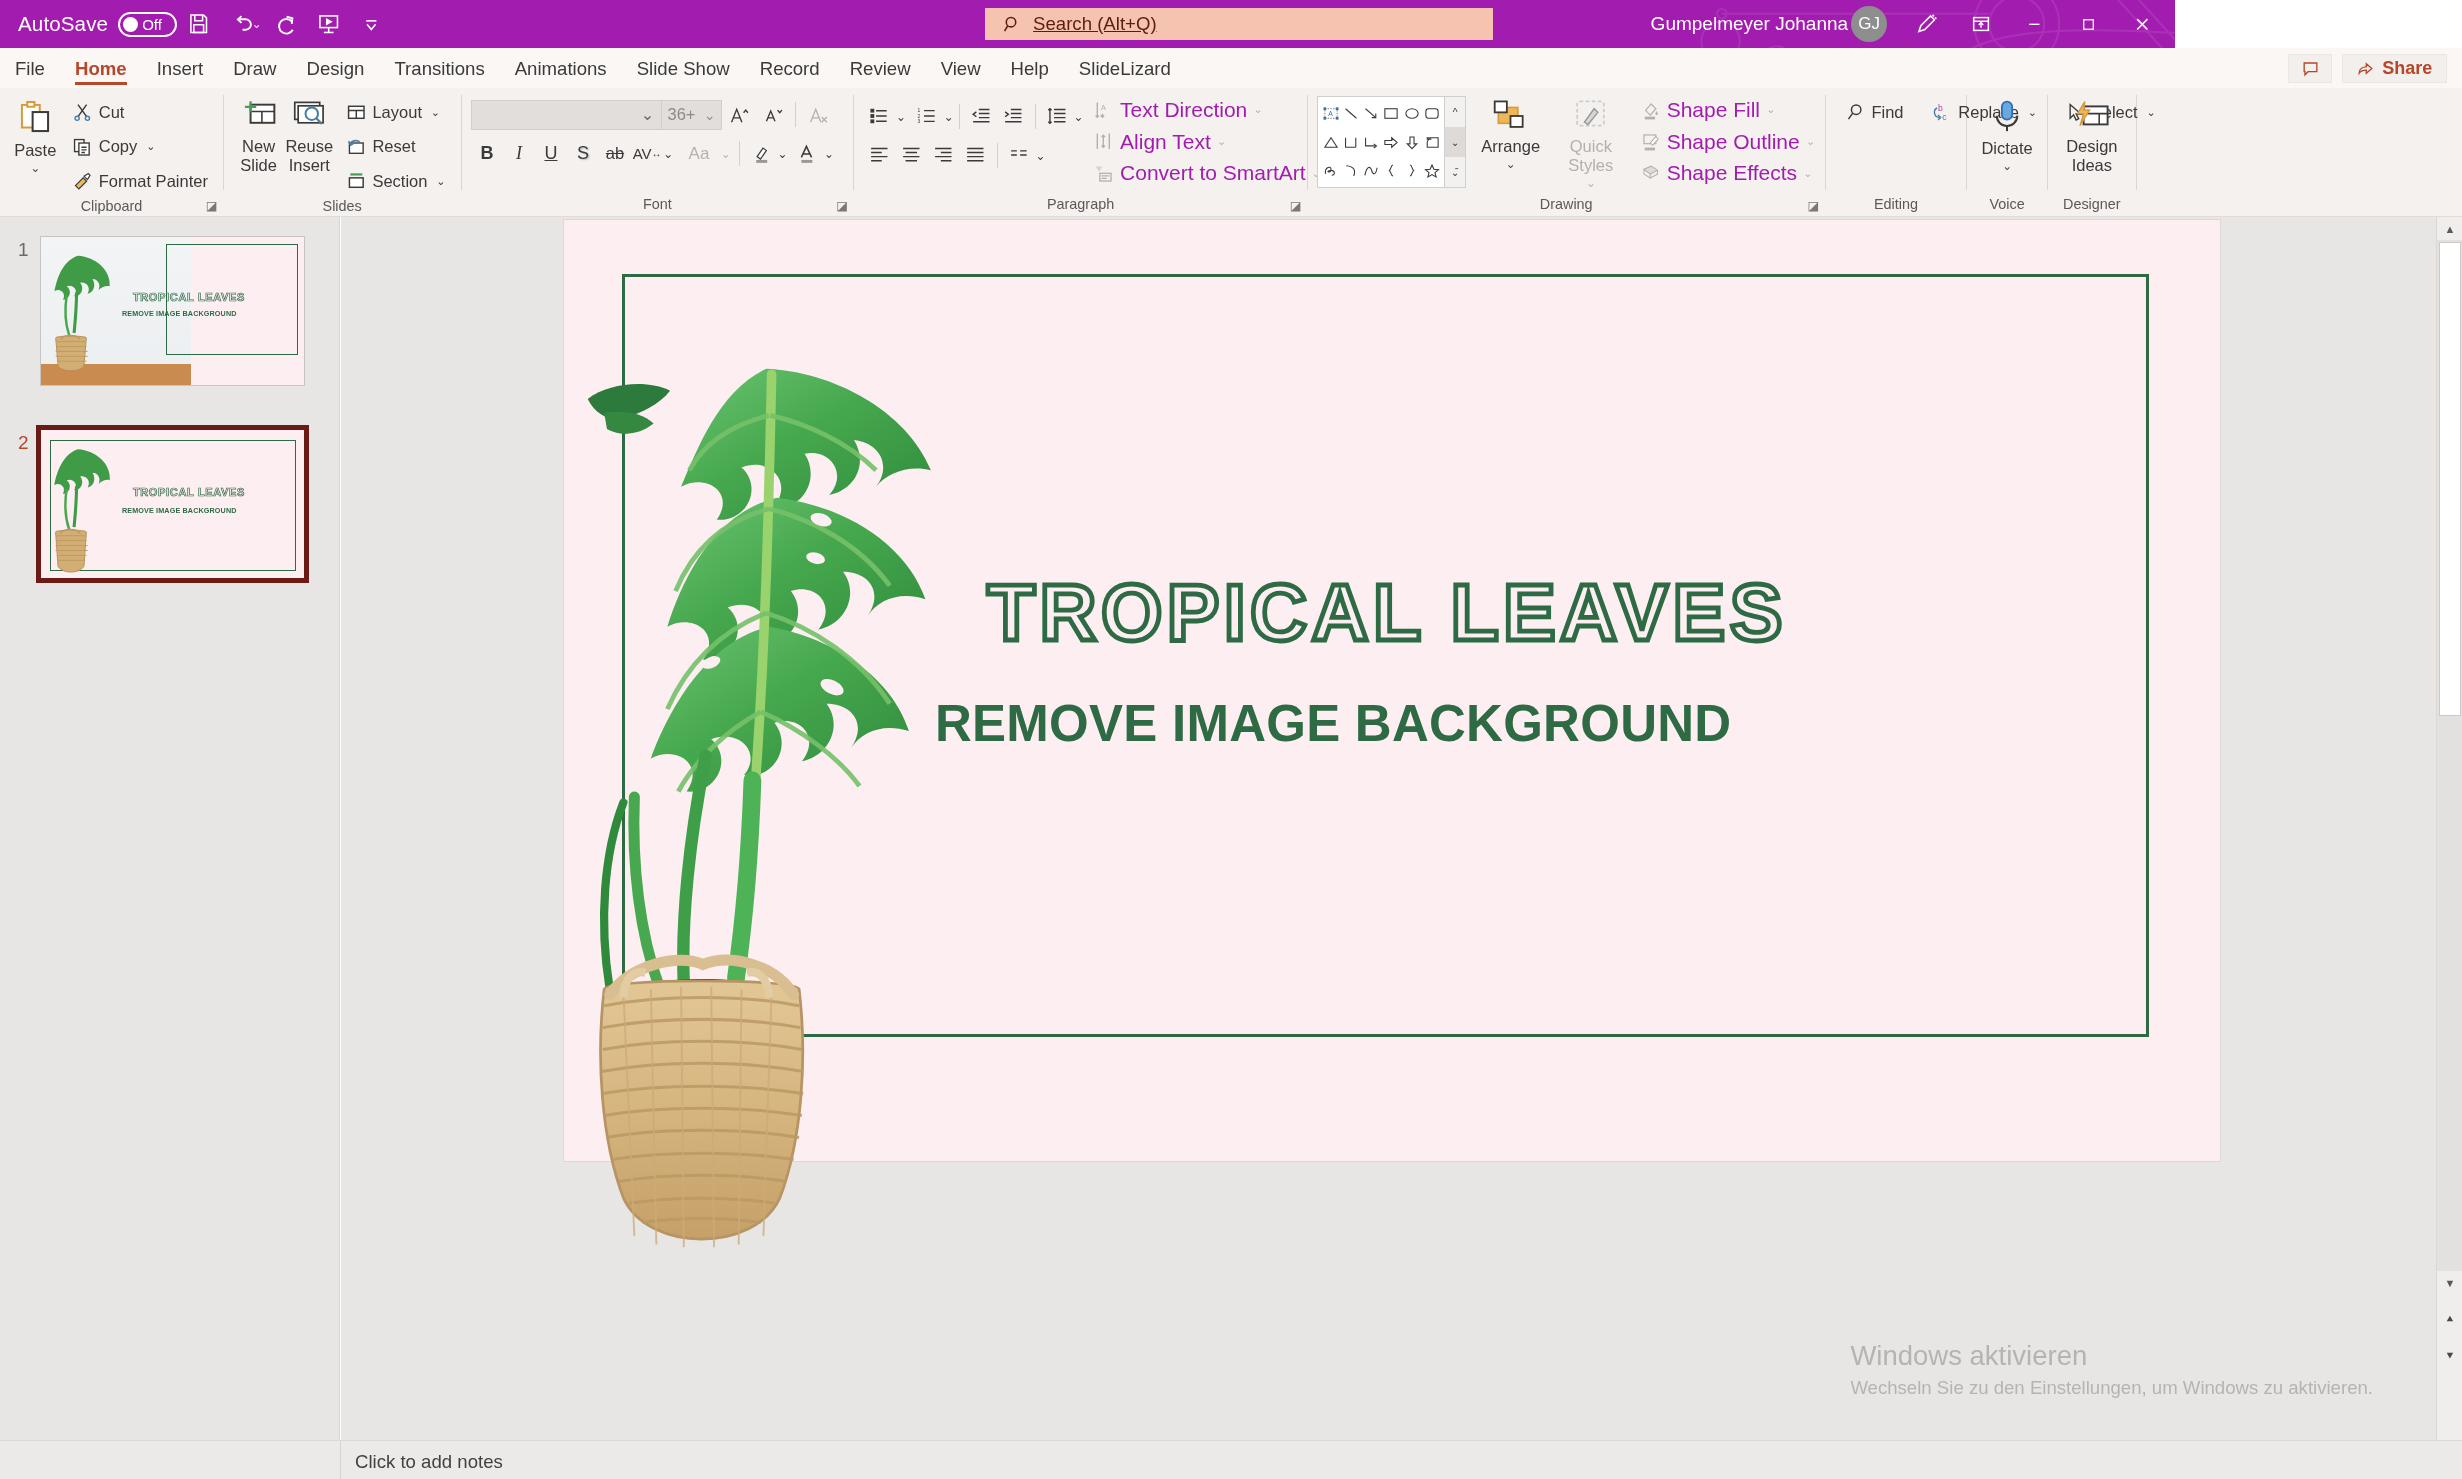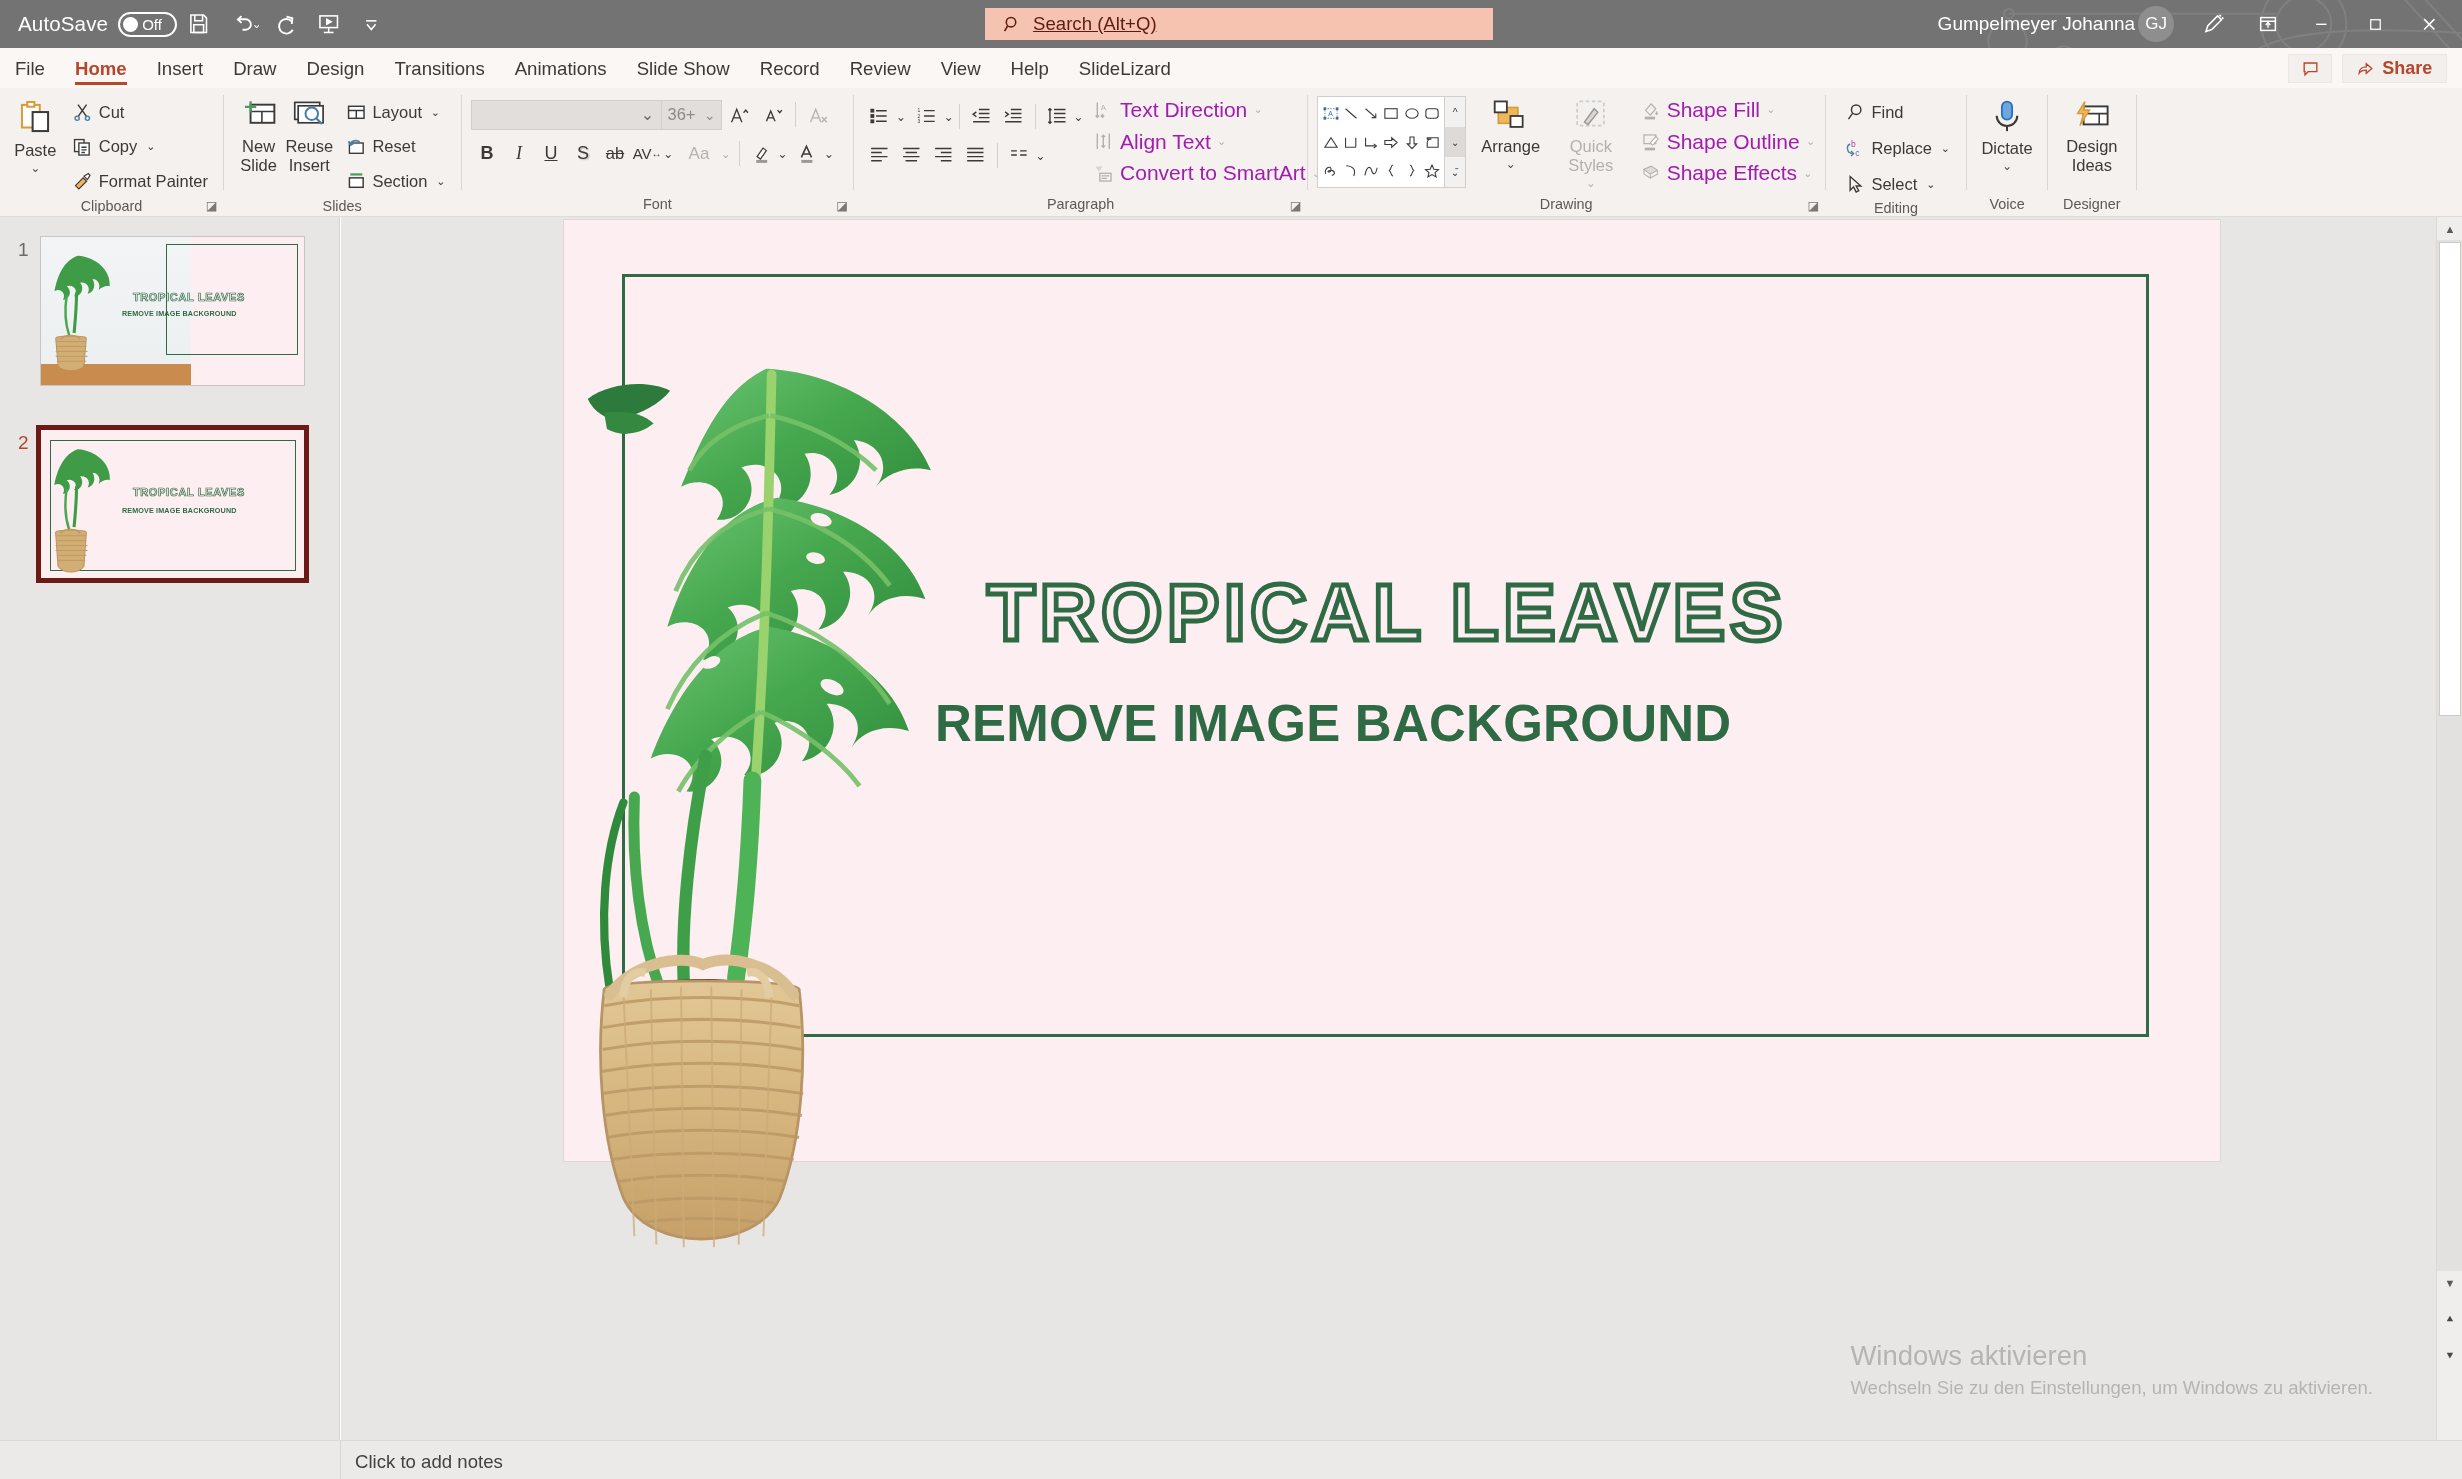--- a/index.html
+++ b/index.html
@@ -7,22 +7,22 @@
     margin: 0; padding: 0;
     width: 2462px; height: 1480px;
     overflow: hidden;
     font-family: "Liberation Sans", sans-serif;
     background: #ffffff;
   }
 
   
   .titlebar {
     position: absolute; top: 0; left: 0;
-    width: 2462px; height: 48px;
-    background: #737373;
+    width: 2175px; height: 48px;
+    background: #a21caf;
     display: flex; align-items: center;
     color: #ffffff;
     overflow: hidden;
   }
   .tb-left { display: flex; align-items: center; gap: 0; padding-left: 18px; }
   .autosave-label { font-size: 20.6px; color: #fff; margin-right: 9.6px; letter-spacing: 0.1px;}
   .toggle {
     width: 59px; height: 25px; border: 2.1px solid #fff; border-radius: 12.4px;
     display: flex; align-items: center; padding: 0 3.4px; gap: 4.1px;
   }
@@ -150,21 +150,21 @@
     width: 187px; height: 92px; background:#fff; border:0.7px solid #d2cecb;
     display:flex;
   }
   .shapes-grid { flex:1; display:grid; grid-template-columns: repeat(6, 1fr); grid-template-rows: repeat(3,1fr); padding:2.1px;}
   .shape-cell { display:flex;align-items:center;justify-content:center; }
   .shapes-scroll { width:20.6px; display:flex;flex-direction:column; border-left:0.7px solid #d2cecb;}
   .ss-btn { flex:1; display:flex;align-items:center;justify-content:center; font-size:10.3px; color:#3b3a39; background:#f3f1ef;}
   .ss-btn.mid { background:#dedad7; }
 
   
-  .edit-col { display:flex; flex-direction:column; gap:4px; }
+  .edit-col { display:flex; flex-direction:row; gap:17px; }
 
   
   .main {
     position:absolute; top: 217px; left: 0;
     width: 2462px; height: 1223px;
     background: #ffffff;
   }
   .thumbpane {
     position:absolute; left:0; top:0; width: 340px; height: 1223px;
     background: #e8e6e4; border-right: 0.7px solid #d8d4d1;

